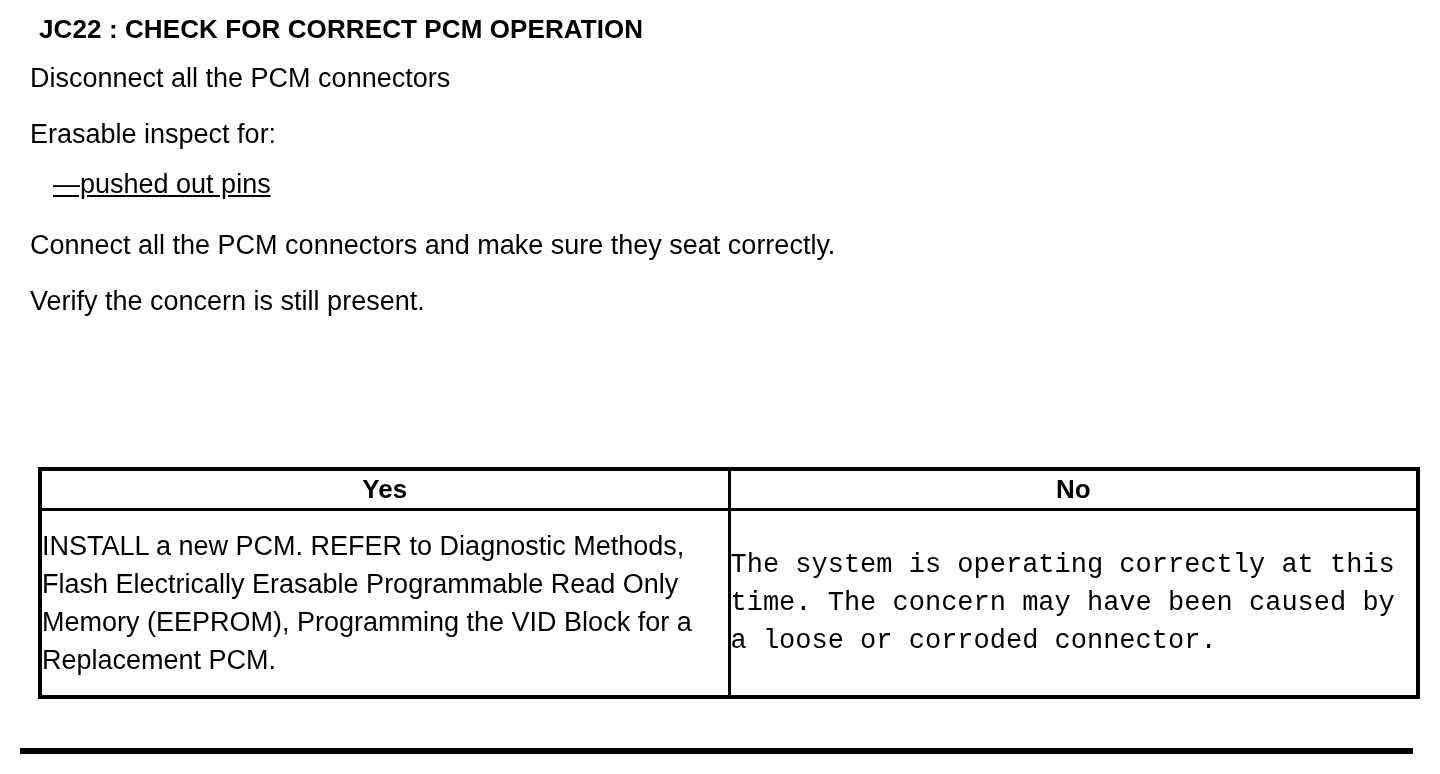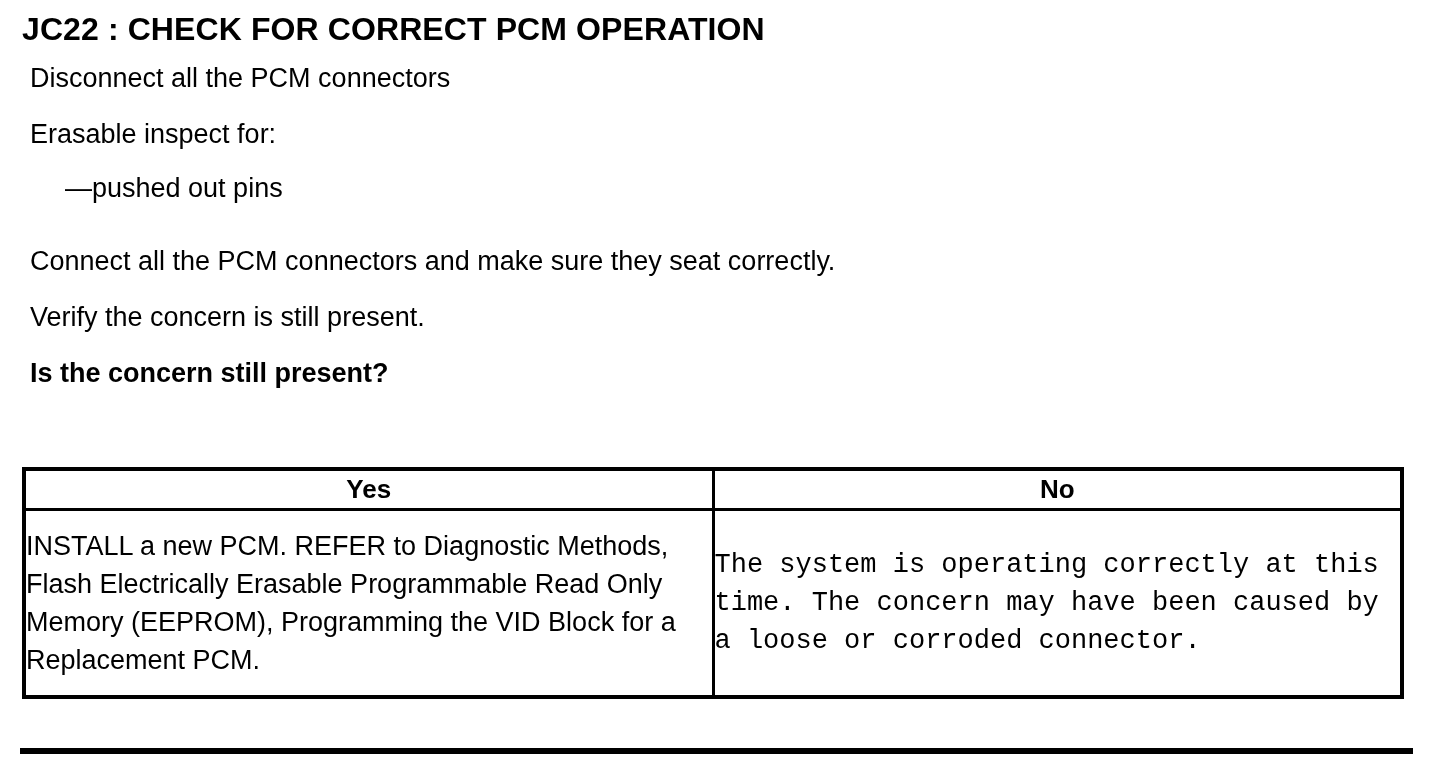--- a/index.html
+++ b/index.html
@@ -27,25 +27,25 @@
 
   
   .proc {
     position: absolute;
     left: 22px;
     top: 12px;
     width: 1396px;
   }
 
   .step-title {
-    font-size: 32px;
+    font-size: 26px;
     font-weight: bold;
     letter-spacing: 0.1px;
     line-height: 34px;
-    margin: 0 0 6px 0;
+    margin: 0 0 6px 17px;
     white-space: nowrap;
   }
 
   .proc-line {
     font-size: 27px;
     font-weight: normal;
     line-height: 48px;
     margin: 8px;
     white-space: nowrap;
   }
@@ -56,33 +56,34 @@
 
   .sub-list {
     margin: 0;
     padding: 0;
     list-style: none;
   }
 
   .sub-item {
     font-size: 27px;
     line-height: 37px;
-    margin: 12px;
+    margin: 0;
     padding-left: 31px;
     white-space: nowrap;
+    text-decoration: underline;
   }
 
   .spacer-after-visually {
     height: 10px;
   }
 
   
   .decision-table {
     position: absolute;
-    left: 22px;
+    left: 38px;
     top: 467px;
     width: 1378px;
     border-collapse: collapse;
     table-layout: fixed;
     border: 4px solid #000;
   }
 
   .decision-table col.c-yes { width: 689px; }
   .decision-table col.c-no  { width: 689px; }
 
@@ -150,21 +151,20 @@
       <li class="sub-item">—pushed out pins</li>
     </ul>
 
     <div class="spacer-after-visually"></div>
 
     <div class="proc-line">Connect all the PCM connectors and make sure they seat correctly.</div>
 
 
     <div class="proc-line">Verify the concern is still present.</div>
 
-    <div class="proc-line bold">Is the concern still present?</div>
 
   </div>
 
   <table class="decision-table">
     <colgroup>
       <col class="c-yes">
       <col class="c-no">
     </colgroup>
     <thead>
       <tr>

